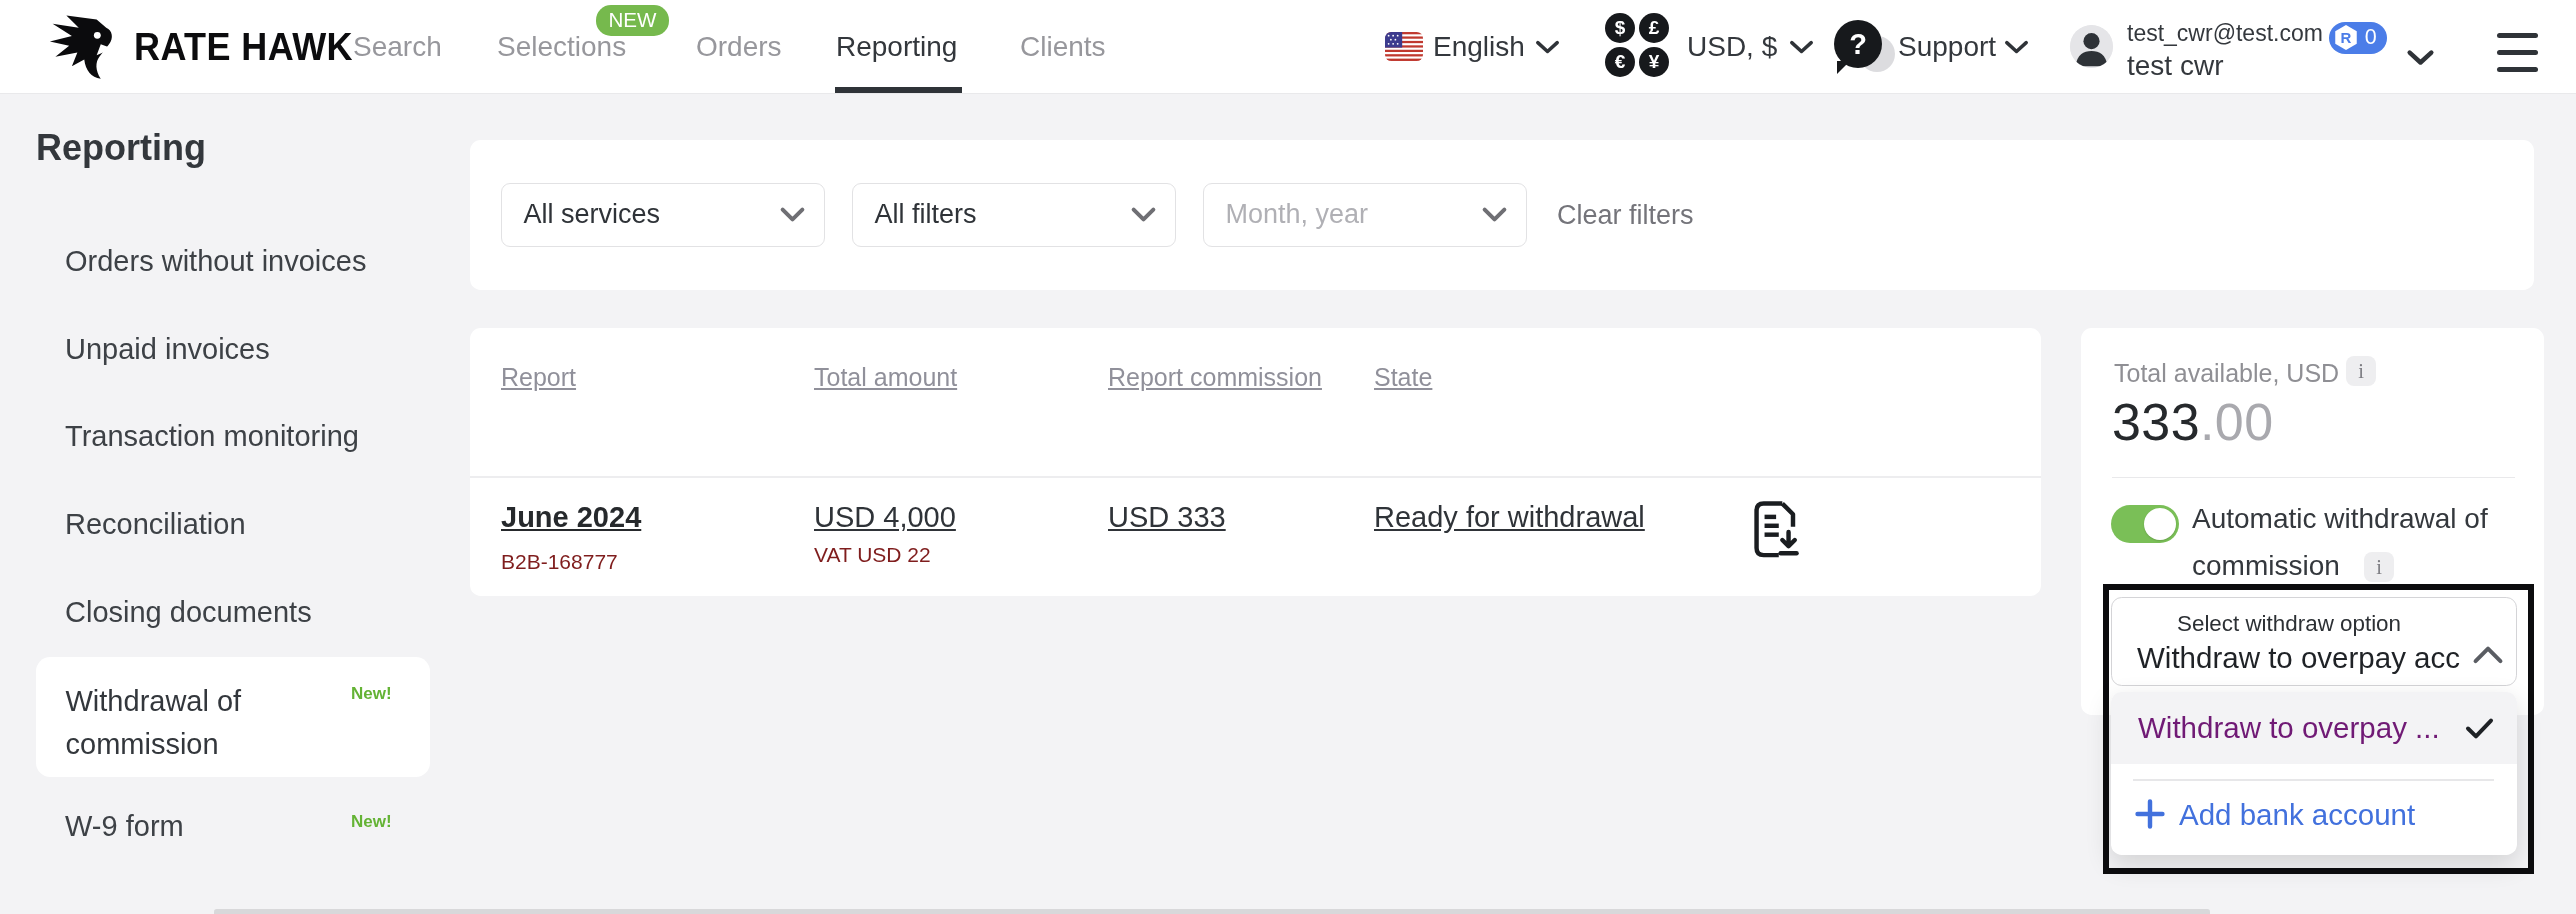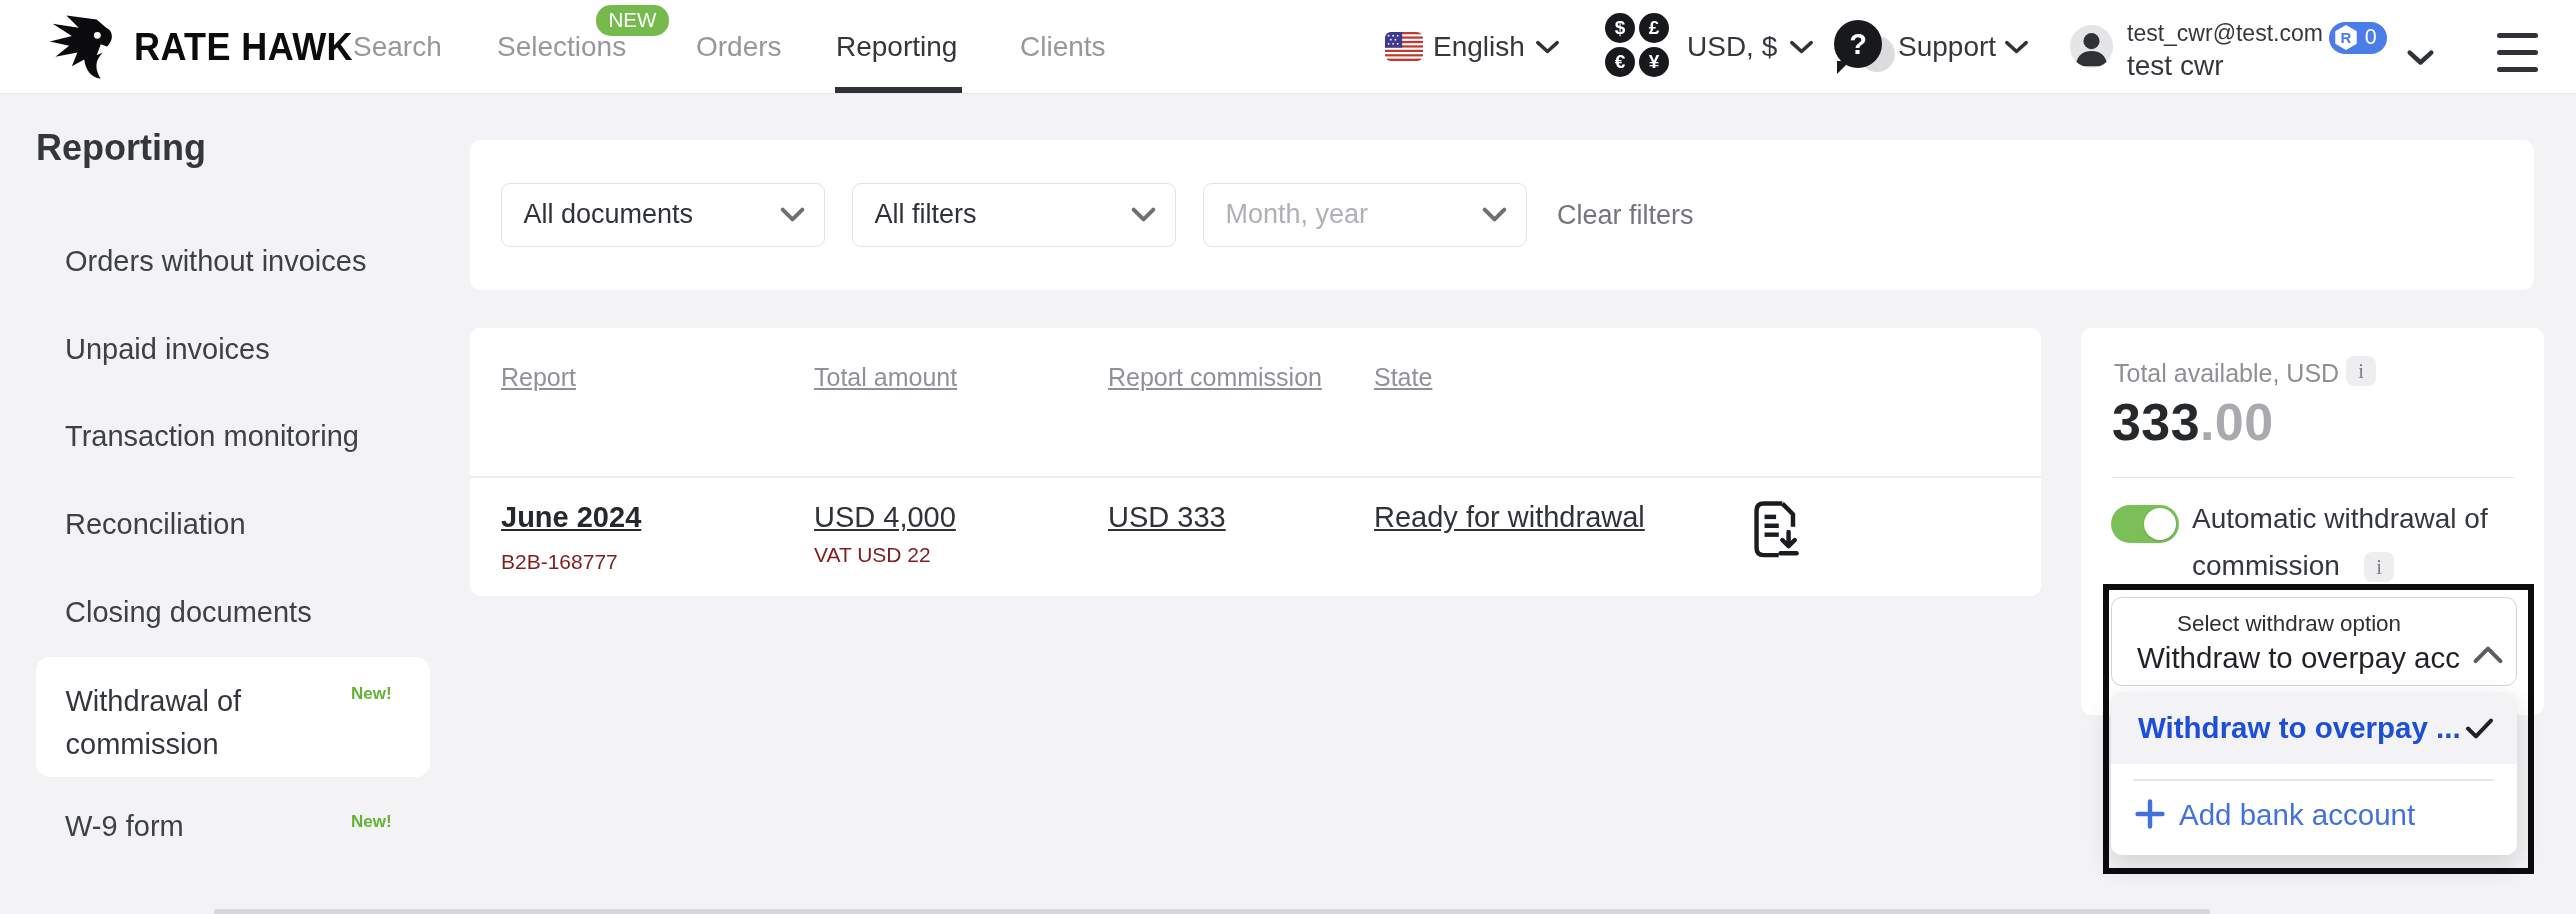--- a/index.html
+++ b/index.html
@@ -50,36 +50,36 @@
 
   
   .th{position:absolute;font-size:25px;color:#90909a;white-space:nowrap;text-decoration:underline;}
   .td-main{position:absolute;font-size:29px;color:#2f3338;white-space:nowrap;text-decoration:underline;}
   .td-sub{position:absolute;font-size:21px;color:#7f1d1d;white-space:nowrap;}
   .row-divider{position:absolute;left:0;top:148px;width:100%;height:1.8px;background:#ededef;}
 
   
   .panel-label{position:absolute;font-size:25px;color:#8f8f94;white-space:nowrap;}
   .info-chip{position:absolute;width:30px;height:30px;border-radius:8px;background:#eeeef0;color:#7c7c82;font-family:"Liberation Serif",serif;font-size:20.6px;text-align:center;line-height:30px;cursor:pointer;}
-  .amount{position:absolute;left:31px;top:64px;font-size:52px;font-weight:700;color:#26292c;letter-spacing:0.4px;}
+  .amount{position:absolute;left:31px;top:64px;font-size:52px;font-weight:400;color:#26292c;letter-spacing:0.4px;}
   .amount .dec{color:#a9a9ae;}
   .p-divider{position:absolute;left:31px;top:149px;width:403px;height:0.9px;background:#e9e9eb;}
   .switch{position:absolute;left:29.5px;top:177px;width:68px;height:38px;border-radius:19px;background:#7abf57;cursor:pointer;}
   .switch .knob{position:absolute;right:2.7px;top:2.7px;width:32px;height:32px;border-radius:50%;background:#fff;box-shadow:0 0.9px 1.8px rgba(0,0,0,.15);}
   .auto-line{position:absolute;font-size:28px;color:#34383d;white-space:nowrap;}
 
   
   .focus-frame{position:absolute;left:2103px;top:584px;width:431px;height:290px;border:6.3px solid #0c0c0e;box-sizing:border-box;z-index:8;}
   .wd-select{position:absolute;left:2111px;top:597px;width:406px;height:89px;background:#fff;border:1.8px solid #d4d4d7;border-radius:10.7px;box-sizing:border-box;z-index:9;cursor:pointer;}
   .wd-select .sm-label{position:absolute;left:25px;top:12.5px;font-size:22.4px;color:#2c3034;margin-left:40px;}
   .wd-select .value{position:absolute;left:25px;top:43px;font-size:29.5px;color:#1f2226;white-space:nowrap;overflow:hidden;width:349px;}
   .wd-select .up{position:absolute;right:12.5px;top:47px;background:#fff;padding-left:1.8px;}
   .dropdown{position:absolute;left:2111px;top:692px;width:406px;height:163px;background:#fff;border-radius:10.7px;box-shadow:0 9px 27px rgba(0,0,0,.14);z-index:9;}
   .dd-option{position:absolute;left:0;top:0;width:100%;height:72px;background:#f3f3f5;border-radius:10.7px 10.7px 0 0;cursor:pointer;}
-  .dd-option .txt{position:absolute;left:27px;top:0;line-height:72px;font-size:29.5px;font-weight:700;color:#1d4ed8;white-space:nowrap;}
+  .dd-option .txt{position:absolute;left:27px;top:0;line-height:72px;font-size:29.5px;font-weight:400;color:#701a75;white-space:nowrap;}
   .dd-divider{position:absolute;left:22.4px;top:87px;width:361px;height:1.8px;background:#e7e7e9;}
   .dd-add{position:absolute;left:0;top:93px;width:100%;height:63px;cursor:pointer;}
   .dd-add .txt{position:absolute;left:68px;top:12.5px;font-size:29.5px;color:#4271dd;white-space:nowrap;}
 
   .bottom-bar{position:absolute;left:214px;top:909px;width:1996px;height:5.4px;background:#d8d8da;border-radius:2.7px 2.7px 0 0;}
 </style>
 </head>
 <body>
 
 <div id="app">
@@ -190,21 +190,21 @@
   <div class="sb-item" style="top:596px">Closing documents</div>
   <div class="sb-card">
     <span class="lbl">Withdrawal of commission</span>
     <span class="sb-new" style="left:315px;top:27px">New!</span>
   </div>
   <div class="sb-item" style="top:810px">W-9 form</div>
   <span class="sb-new" style="left:351px;top:812px">New!</span>
 
   <div class="card" style="left:470px;top:140px;width:2064px;height:150px">
     <div class="select" style="left:31px;top:43px;width:324px">
-      <span class="val">All documents</span>
+      <span class="val">All services</span>
       <span class="sel-chev">
         <svg width="27" height="17" viewBox="0 0 30 19">
             <polyline points="4,4 15,15 26,4" fill="none" stroke="#6f6f74" stroke-width="4.5" stroke-linecap="round" stroke-linejoin="round"></polyline>
           </svg>
       </span>
     </div>
     <div class="select" style="left:382px;top:43px;width:324px">
       <span class="val">All filters</span>
       <span class="sel-chev">
         <svg width="27" height="17" viewBox="0 0 30 19">

